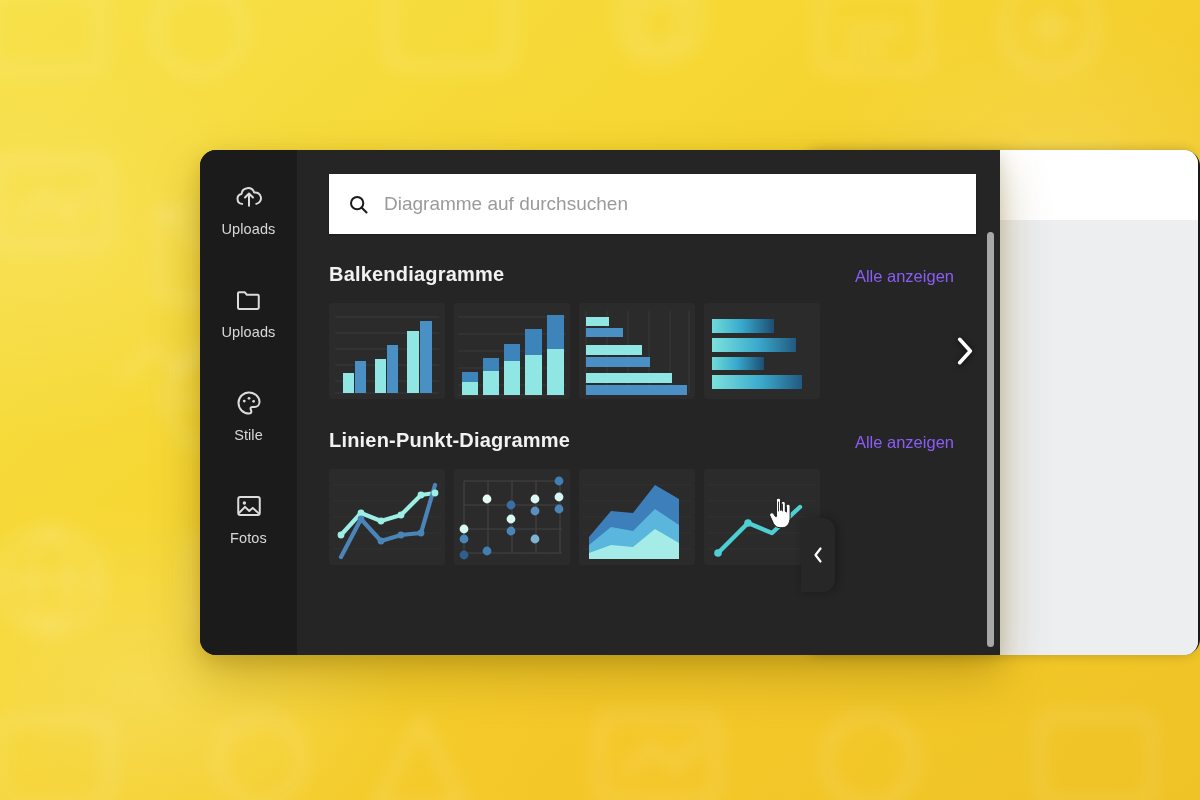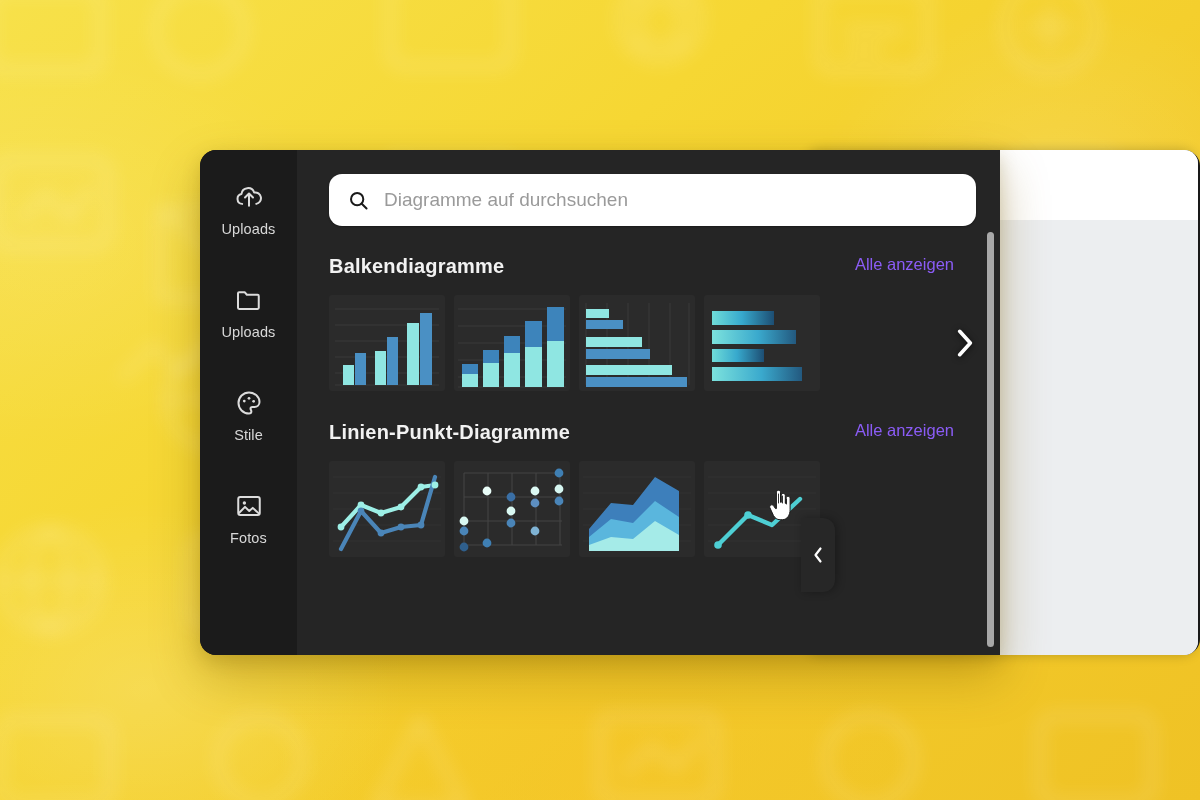--- a/index.html
+++ b/index.html
@@ -66,42 +66,42 @@
   
   #panel {
     flex: 1 1 auto;
     position: relative;
     background: #252525;
     padding: 24px 0 0 0;
     overflow: hidden;
   }
   #search-wrap { padding: 0 24px 0 32px; }
   #searchbox {
-    height: 52px;
+    height: 60px;
     background: #ffffff;
-    border-radius: 13px;
+    border-radius: 0;
     display: flex; align-items: center;
     gap: 14px;
     padding: 0 18px;
     cursor: text;
     box-shadow: 0 1px 2px rgba(0,0,0,0.3);
   }
   #search-icon { width: 23px; height: 23px; flex: 0 0 23px; color: #1a1a1a; }
   #search-icon svg { width:100%; height:100%; display:block; }
   #search-input {
     border: 0; outline: 0; background: transparent;
     font-family: "Liberation Sans", sans-serif;
     font-size: 19px; color: #2c2c2c;
     width: 100%;
   }
   #search-input::placeholder { color: #9a9a9a; }
 
   .section { padding: 0 0 0 32px; margin-top: 29px; }
   .section-head {
-    display: flex; align-items: flex-start; justify-content: space-between;
+    display: flex; align-items: flex-end; justify-content: space-between;
     padding-right: 46px;
     margin-bottom: 17px;
   }
   .section-title {
     color: #f2f2f2; font-size: 20px; font-weight: bold; letter-spacing: .2px;
   }
   .section-all {
     color: #8b5cf6; font-size: 16.5px; cursor: pointer;
   }
   .thumb-row {

